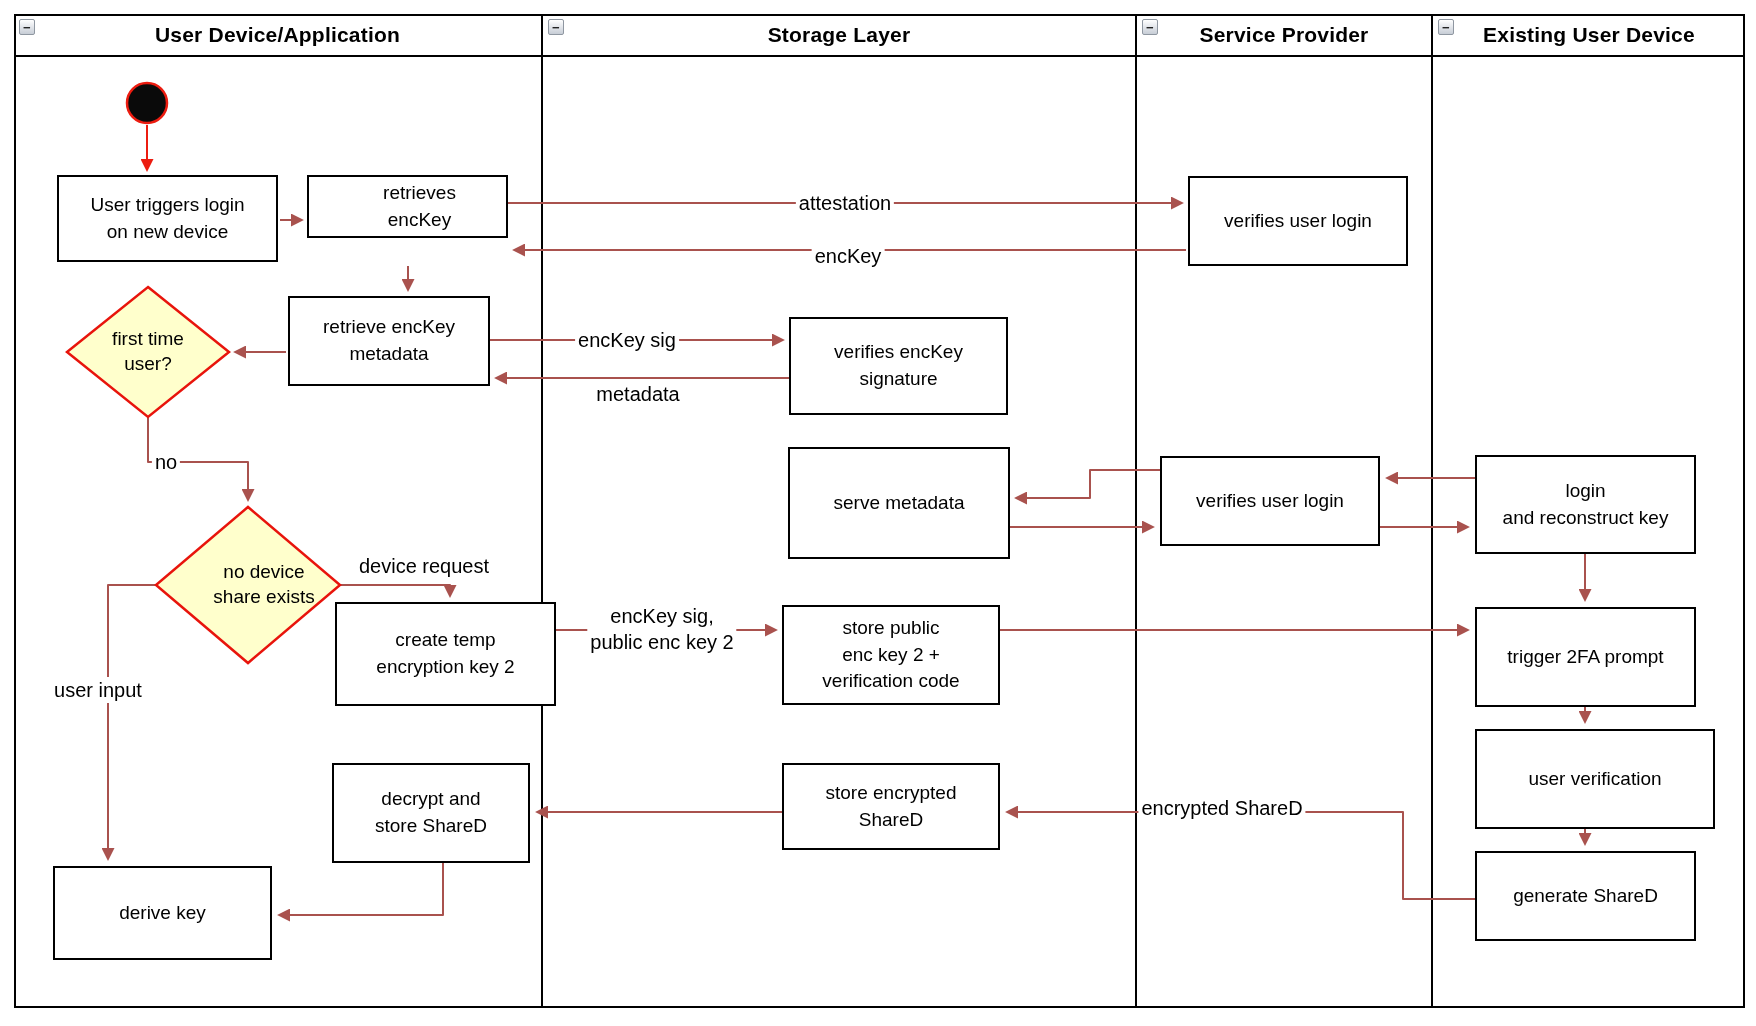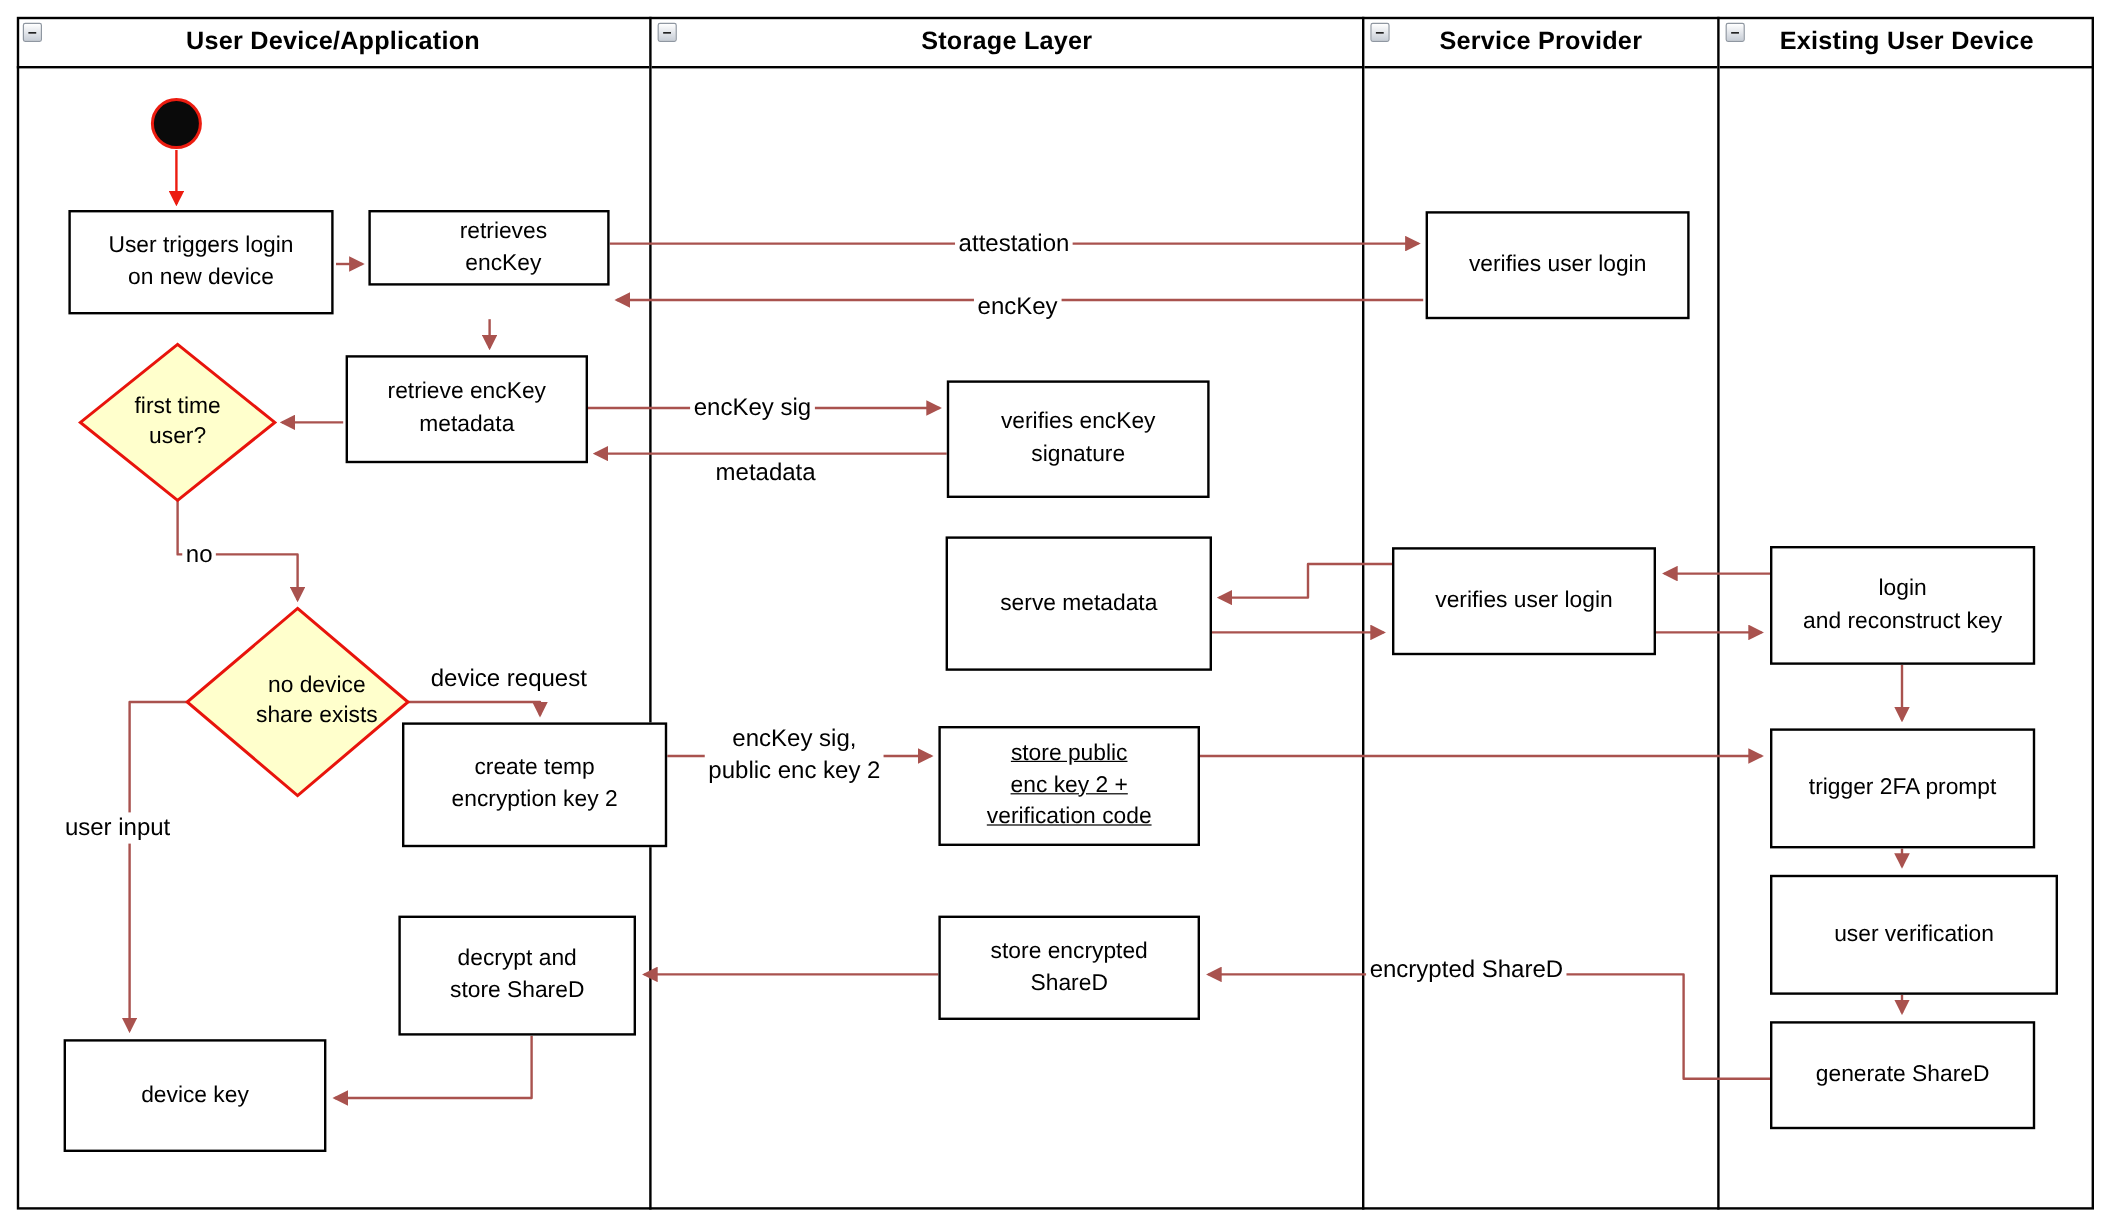--- a/index.html
+++ b/index.html
@@ -111,25 +111,25 @@
     <div class="node" style="left: 288px; top: 296px; width: 202px; height: 90px;">retrieve encKey
 metadata</div>
     <div class="node diamond" style="left: 67px; top: 287px; width: 162px; height: 130px;">first time
 user?</div>
     <div class="node diamond" style="left: 172px; top: 507px; width: 184px; height: 156px;">no device
 share exists</div>
     <div class="node" style="left: 335px; top: 602px; width: 221px; height: 104px;">create temp
 encryption key 2</div>
     <div class="node" style="left: 332px; top: 763px; width: 198px; height: 100px;">decrypt and
 store ShareD</div>
-    <div class="node" style="left: 53px; top: 866px; width: 219px; height: 94px;">device key</div>
+    <div class="node" style="left: 53px; top: 866px; width: 219px; height: 94px;">derive key</div>
     <div class="node" style="left: 789px; top: 317px; width: 219px; height: 98px;">verifies encKey
 signature</div>
     <div class="node" style="left: 788px; top: 447px; width: 222px; height: 112px;">serve metadata</div>
-    <div class="node" style="left: 782px; top: 605px; width: 218px; height: 100px; text-decoration: underline;">store public
+    <div class="node" style="left: 782px; top: 605px; width: 218px; height: 100px;">store public
 enc key 2 +
 verification code</div>
     <div class="node" style="left: 782px; top: 763px; width: 218px; height: 87px;">store encrypted
 ShareD</div>
     <div class="node" style="left: 1188px; top: 176px; width: 220px; height: 90px;">verifies user login</div>
     <div class="node" style="left: 1160px; top: 456px; width: 220px; height: 90px;">verifies user login</div>
     <div class="node" style="left: 1475px; top: 455px; width: 221px; height: 99px;">login
 and reconstruct key</div>
     <div class="node" style="left: 1475px; top: 607px; width: 221px; height: 100px;">trigger 2FA prompt</div>
     <div class="node" style="left: 1475px; top: 729px; width: 240px; height: 100px;">user verification</div>

